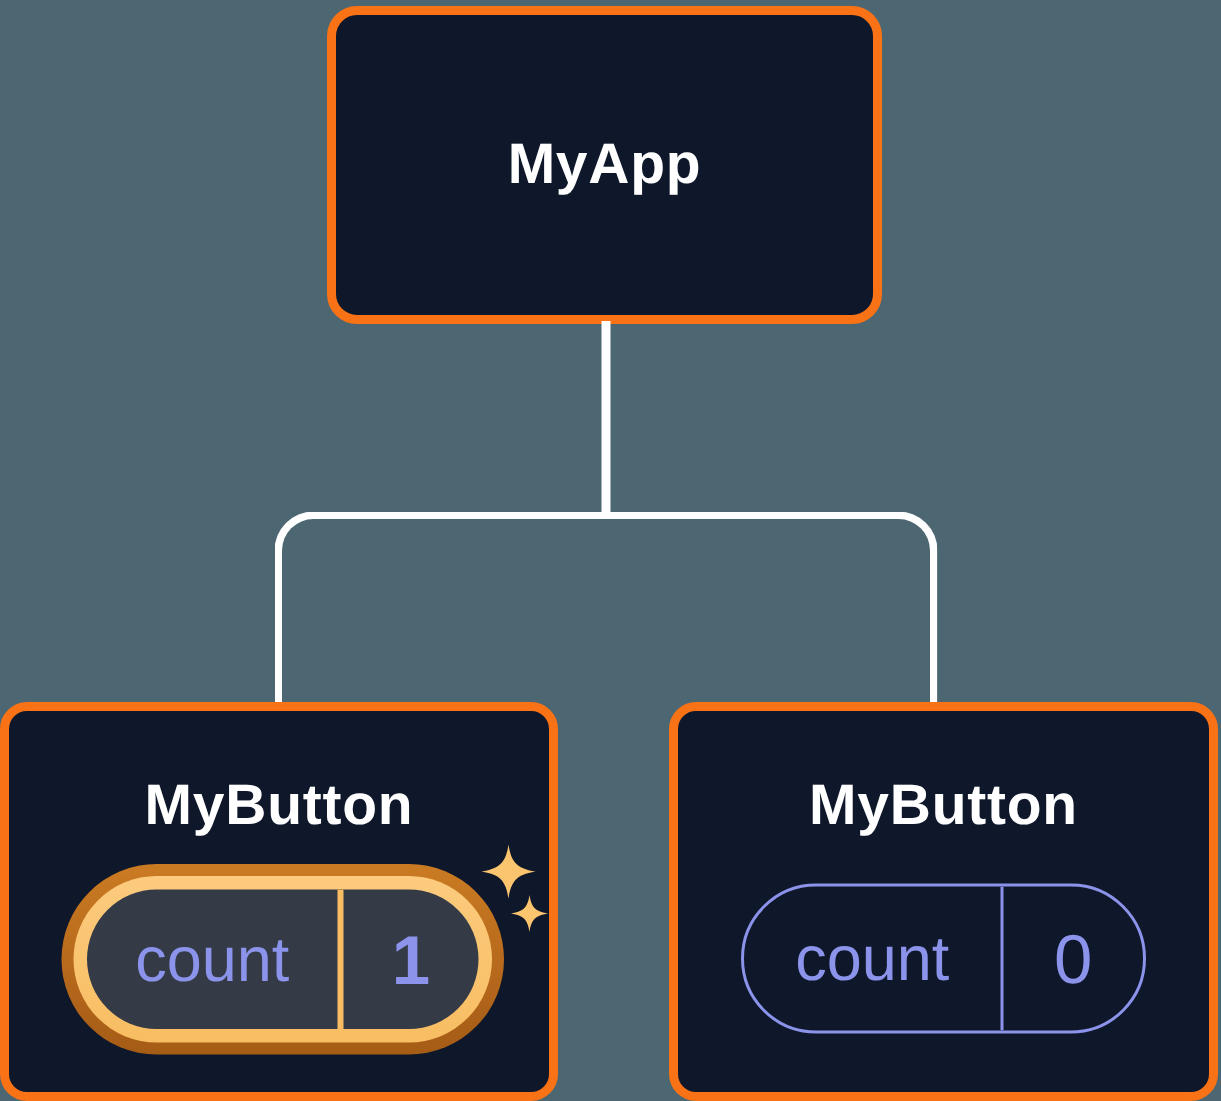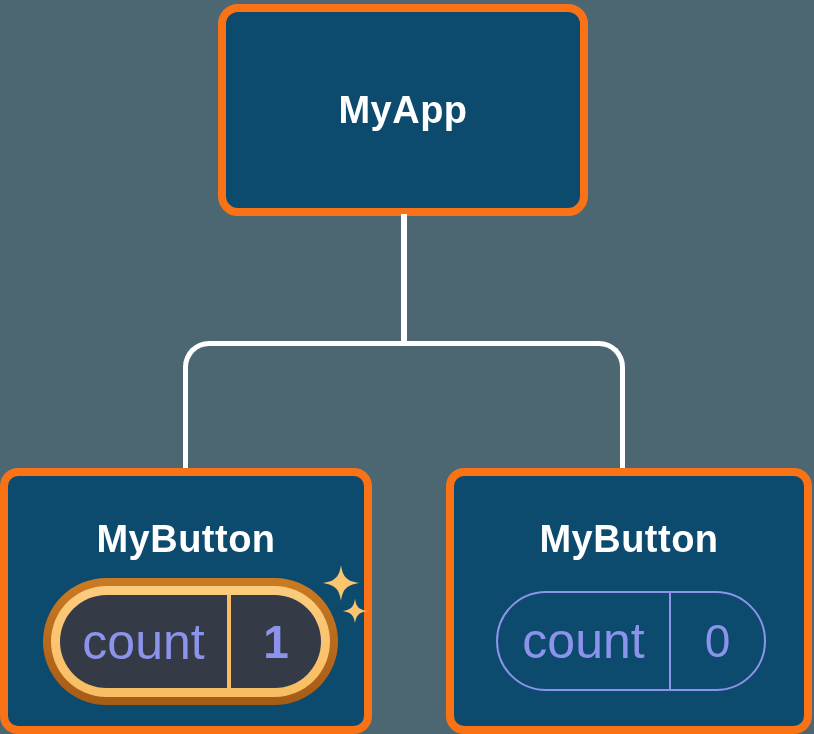--- a/index.html
+++ b/index.html
@@ -3,21 +3,21 @@
 <meta charset="utf-8">
 <style>
   html,body { margin:0; padding:0; }
   .stage {
     position:relative; width:814px; height:734px;
     background:#4c6771; overflow:hidden;
     font-family:"Liberation Sans", sans-serif;
   }
   .node {
     position:absolute; box-sizing:border-box;
-    background:#0c4a6e; border:8px solid #f97316;
+    background:#0f172a; border:6px solid #f97316;
   }
   .root-node {
     left:218px; top:4px; width:370px; height:212px; border-radius:20px;
     display:flex; align-items:center; justify-content:center;
   }
   .root-node .node-title { position:static; }
   .node-title {
     position:absolute; left:0; right:0; top:42px;
     text-align:center; color:#ffffff;
     font-size:38px; font-weight:700; letter-spacing:.5px;
@@ -44,21 +44,21 @@
   .ring-gold {
     width:100%; height:100%; border-radius:999px; box-sizing:border-box; padding:9px;
     background:linear-gradient(180deg,#fccb7e 0%,#f8bd62 100%);
   }
   .pill-core {
     width:100%; height:100%; border-radius:999px; background:#343a46;
     display:flex; align-items:stretch; overflow:hidden;
   }
   .pill-key {
     flex:1; display:flex; align-items:center; justify-content:center;
-    color:#8b93ea; font-size:50px;
+    color:#8b93ea; font-size:42px;
   }
   .pill-val {
     width:90px; display:flex; align-items:center; justify-content:center;
     color:#8b93ea; font-size:46px;
   }
   .pill-core .pill-val { border-left:4px solid #f8bd62; font-weight:700; }
 
   
   .pill-plain {
     position:absolute; left:42px; top:115px; width:270px; height:100px;

